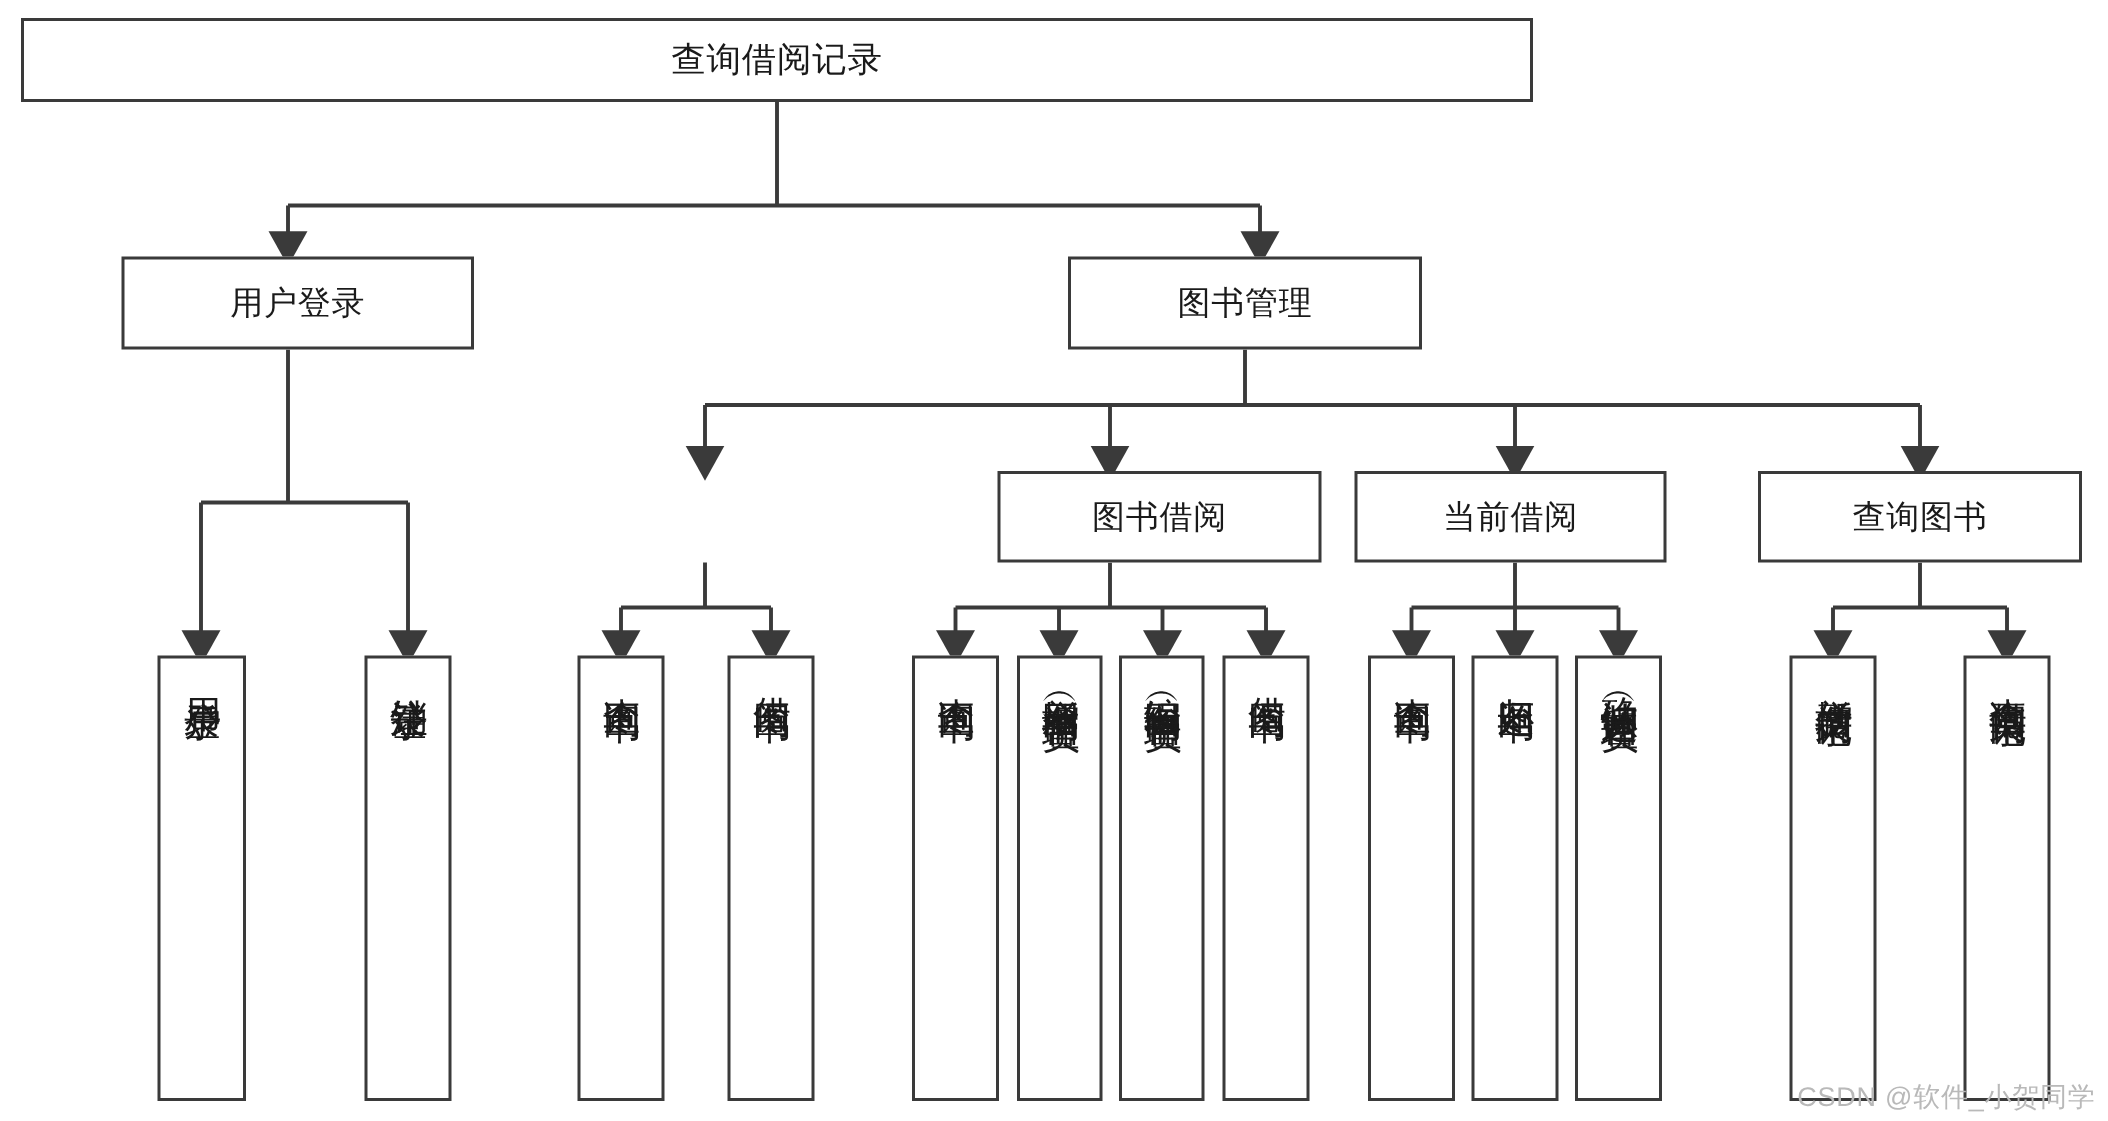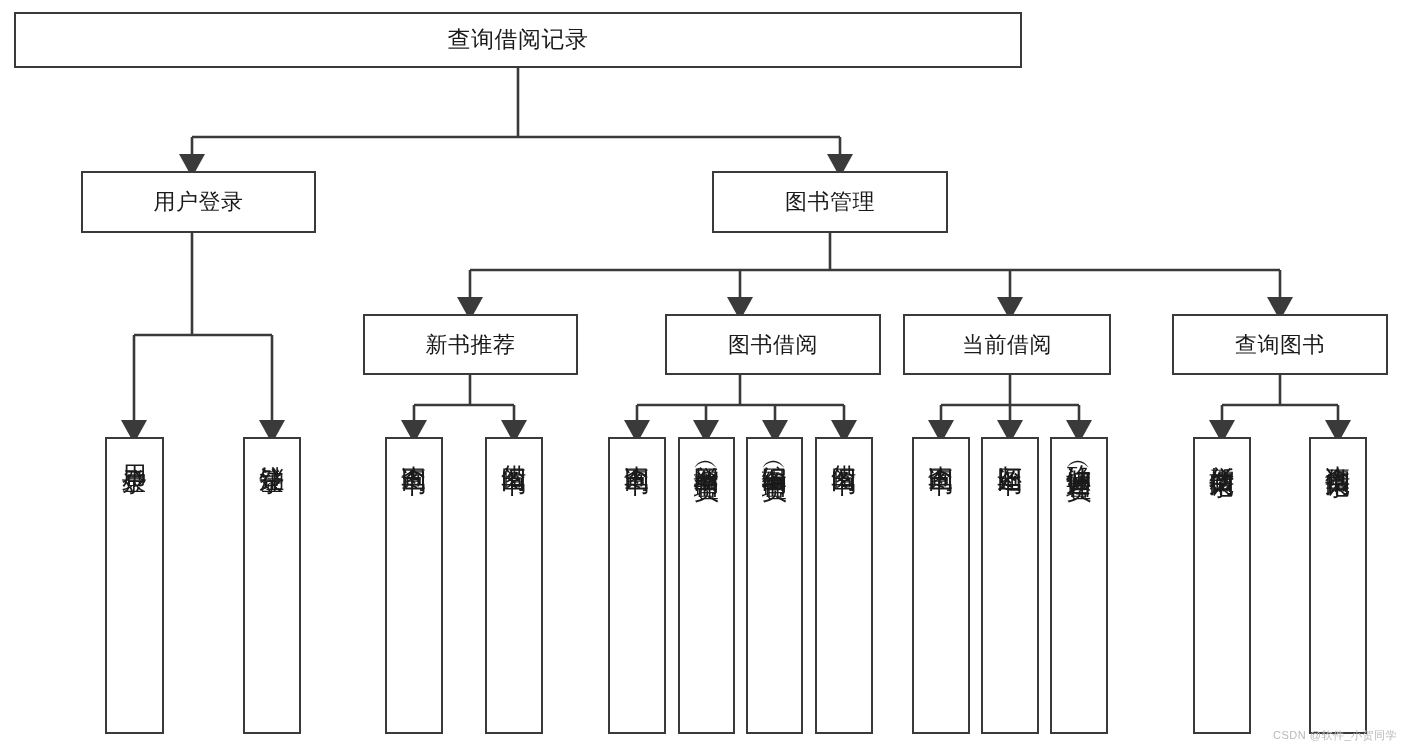--- a/index.html
+++ b/index.html
@@ -5,21 +5,21 @@
   html,body{margin:0;padding:0;background:#ffffff;}
   body{width:1405px;height:747px;font-family:"Liberation Sans","DejaVu Sans",sans-serif;overflow:hidden;}
   #stage{position:relative;width:1405px;height:747px;background:#fff;}
   #wires{position:absolute;left:0;top:0;width:1405px;height:747px;}
   .node{position:absolute;box-sizing:border-box;background:#ffffff;border:2px solid #3a3a3a;display:flex;align-items:center;justify-content:center;}
   .node .label{color:#1a1a1a;white-space:nowrap;line-height:1.18;}
   .node.horiz .label{font-size:22px;letter-spacing:.5px;}
   .node.root .label{font-size:23px;}
   .node.vert{padding:6px 0;align-items:flex-start;justify-content:center;}
   .node.vert .label{writing-mode:vertical-rl;text-orientation:upright;font-size:25px;letter-spacing:2px;line-height:1.05;white-space:nowrap;}
-  #watermark{position:absolute;right:8px;bottom:4px;font-size:11px;color:#b9b9b9;letter-spacing:.5px;white-space:nowrap;pointer-events:none;text-align:right;}
+  #watermark{position:absolute;right:8px;bottom:4px;font-size:18px;color:#b9b9b9;letter-spacing:.5px;white-space:nowrap;pointer-events:none;text-align:right;}
 </style>
 </head>
 <body>
 
 <div id="stage">
 
   <svg id="wires" viewBox="0 0 1405 747">
     <defs>
       <marker id="ar" markerWidth="12" markerHeight="12" refX="1.5" refY="5" orient="auto" markerUnits="strokeWidth">
         <path d="M0,0 L9,5 L0,10 z" fill="#3a3a3a"></path>
@@ -73,23 +73,20 @@
     <span class="label">查询借阅记录</span>
   </div>
 
   <div class="node horiz" style="left:81px;top:171px;width:235px;height:62px;">
     <span class="label">用户登录</span>
   </div>
   <div class="node horiz" style="left:712px;top:171px;width:236px;height:62px;">
     <span class="label">图书管理</span>
   </div>
 
-  <div class="node horiz" style="left:363px;top:314px;width:215px;height:61px;">
-    <span class="label">新书推荐</span>
-  </div>
   <div class="node horiz" style="left:632px;top:314px;width:216px;height:61px;margin-left:33px;">
     <span class="label">图书借阅</span>
   </div>
   <div class="node horiz" style="left:903px;top:314px;width:208px;height:61px;">
     <span class="label">当前借阅</span>
   </div>
   <div class="node horiz" style="left:1172px;top:314px;width:216px;height:61px;">
     <span class="label">查询图书</span>
   </div>
 

